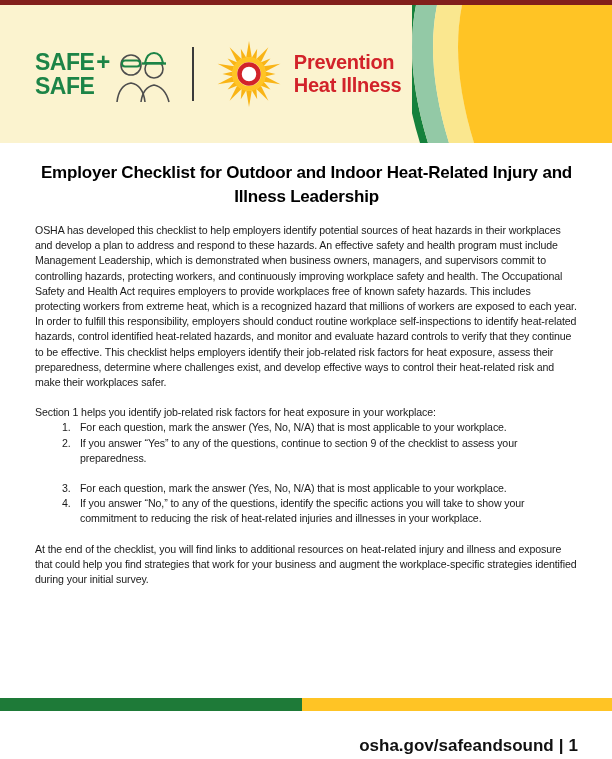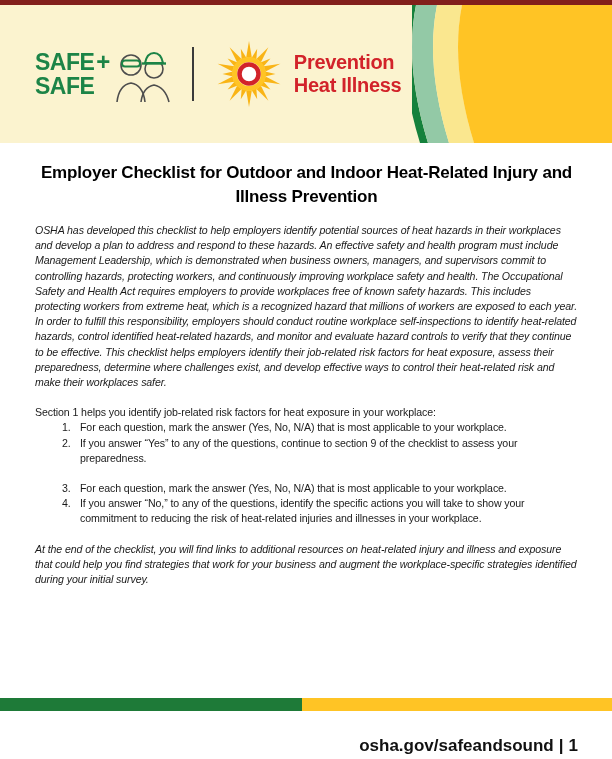--- a/index.html
+++ b/index.html
@@ -40,21 +40,21 @@
   
   .main{
     position:absolute;top:143px;left:0;width:612px;
     padding:13px 34px 0 35px;box-sizing:border-box;
     font-size:10.6px;line-height:15.2px;letter-spacing:-0.1px;
   }
   h1.title{
     font-size:17px;line-height:24px;font-weight:bold;color:#000;
     text-align:center;margin:5px auto 14px auto;max-width:558px;letter-spacing:-0.2px;
   }
-  .para{margin:0 0 15px 0;font-style:italic;}
+  .para{margin:0 0 15px 0;}
   .dir-head{font-weight:bold;text-decoration:underline;}
   .sec-head{font-weight:normal;}
   .block{margin:0 0 15px 0;}
   .li{display:flex;margin-left:27px;}
   .li .num{flex:none;width:18px;}
   .li .txt{flex:1;}
   
   .footer-band{position:absolute;left:0;top:698px;width:612px;height:13px;
     background:linear-gradient(90deg,#1E7A38 0 49.4%,#FFC425 49.4% 100%);}
   .footer-text{
@@ -125,21 +125,21 @@
       </svg>
 
       <div class="program">
         <div>Prevention</div>
         <div>Heat Illness</div>
       </div>
     </div>
   </header>
 
   <main class="main">
-    <h1 class="title">Employer Checklist for Outdoor and Indoor Heat-Related Injury and Illness Prevention</h1>
+    <h1 class="title">Employer Checklist for Outdoor and Indoor Heat-Related Injury and Illness Leadership</h1>
 
     <p class="para">OSHA has developed this checklist to help employers identify potential sources of heat hazards in their workplaces and develop a plan to address and respond to these hazards. An effective safety and health program must include Management Leadership, which is demonstrated when business owners, managers, and supervisors commit to controlling hazards, protecting workers, and continuously improving workplace safety and health. The Occupational Safety and Health Act requires employers to provide workplaces free of known safety hazards. This includes protecting workers from extreme heat, which is a recognized hazard that millions of workers are exposed to each year. In order to fulfill this responsibility, employers should conduct routine workplace self-inspections to identify heat-related hazards, control identified heat-related hazards, and monitor and evaluate hazard controls to verify that they continue to be effective. This checklist helps employers identify their job-related risk factors for heat exposure, assess their preparedness, determine where challenges exist, and develop effective ways to control their heat-related risk and make their workplaces safer.</p>
 
 
     <div class="block">
       <div class="sec-head">Section 1 helps you identify job-related risk factors for heat exposure in your workplace:</div>
       <div class="li">
         <span class="num">1.</span>
         <span class="txt">For each question, mark the answer (Yes, No, N/A) that is most applicable to your workplace.</span>
       </div>

